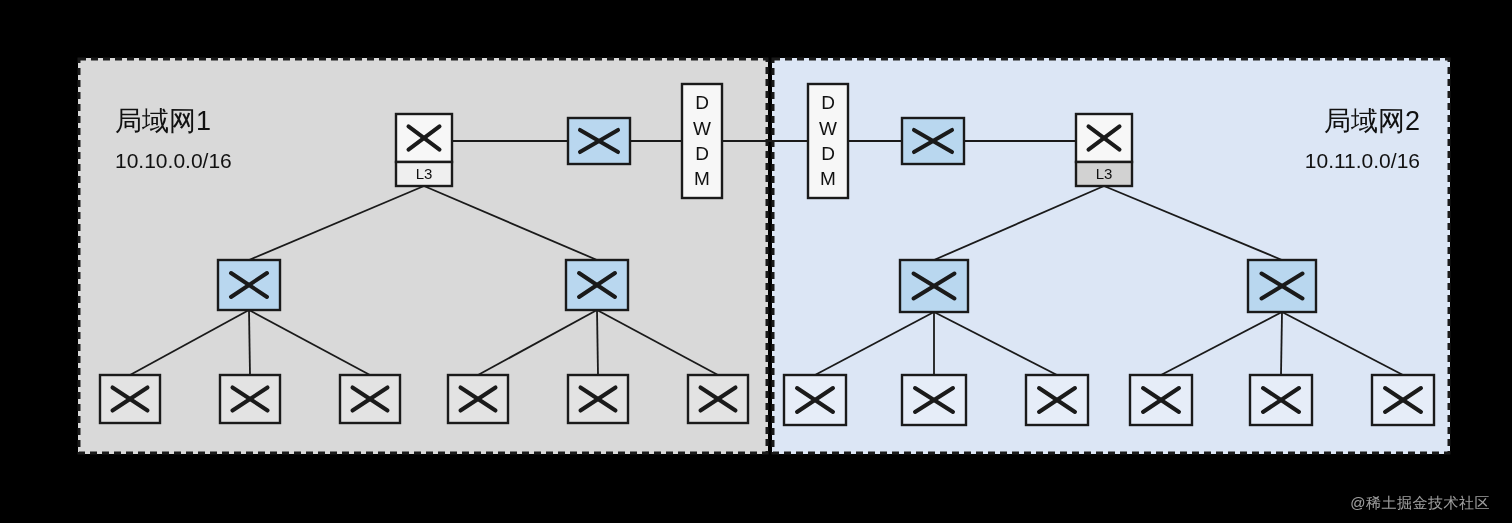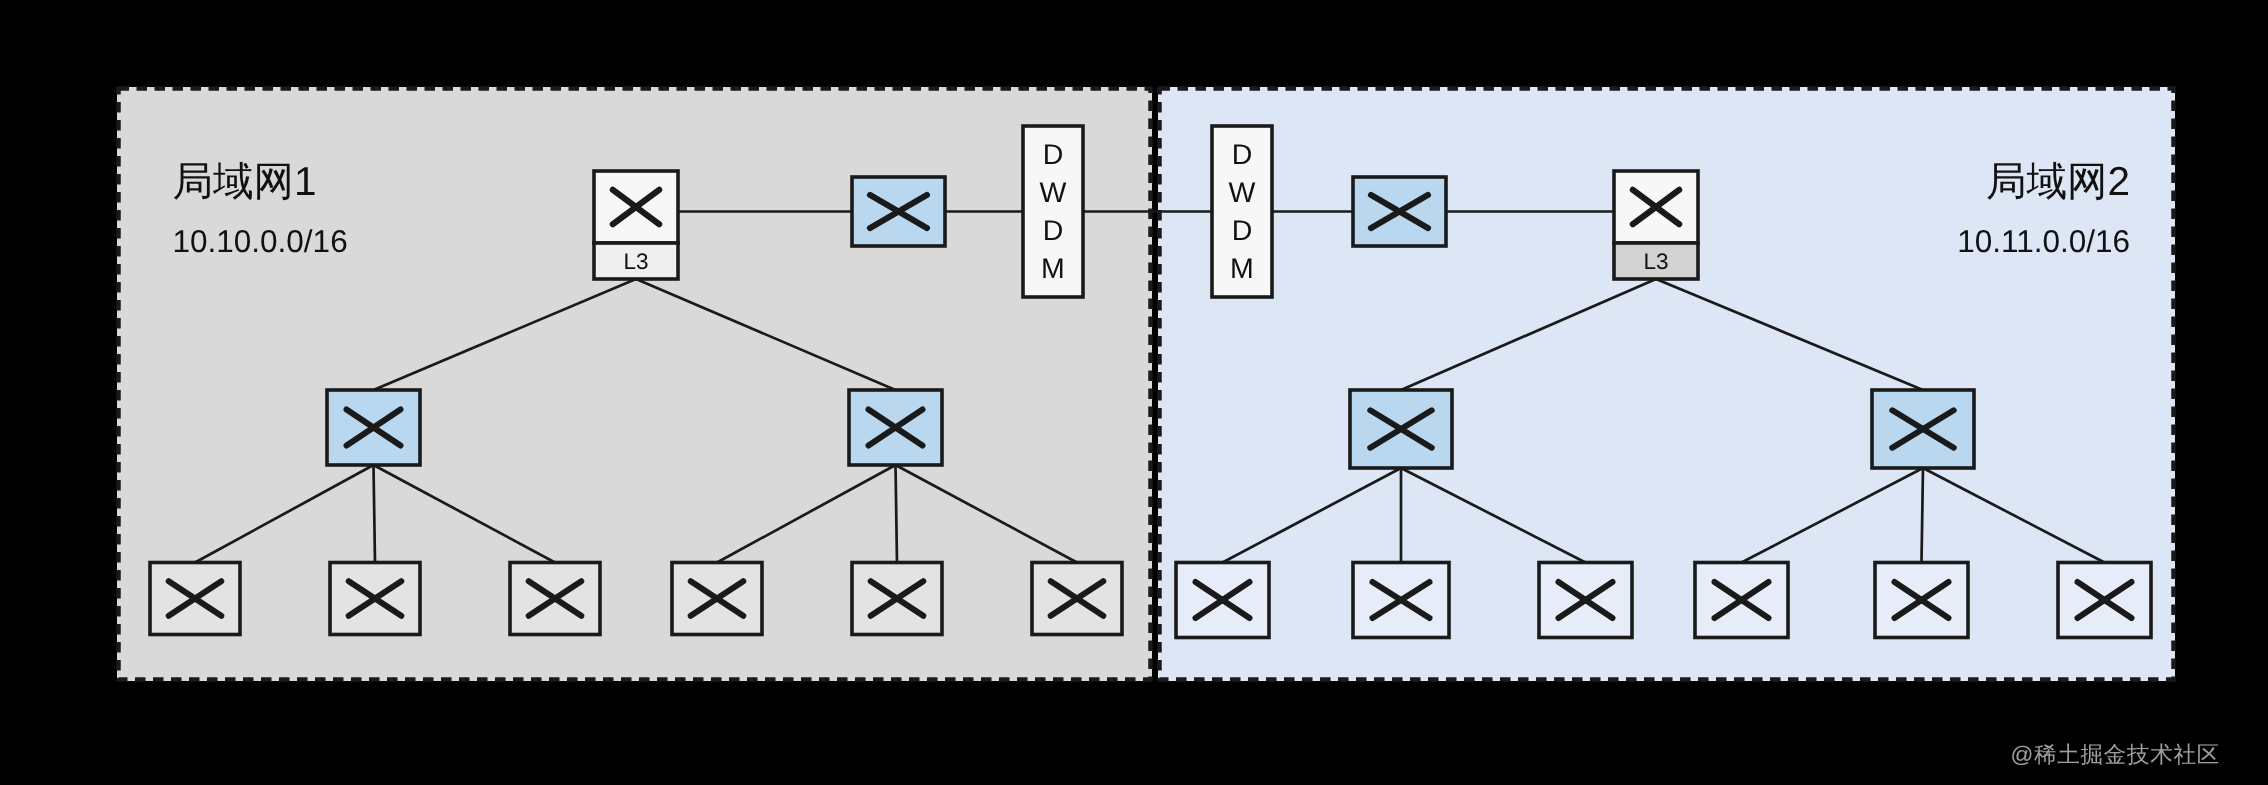--- a/index.html
+++ b/index.html
@@ -4,21 +4,21 @@
 <style>
   html,body{margin:0;padding:0;background:#000;}
   body{width:1512px;height:523px;overflow:hidden;
        font-family:"Liberation Sans","DejaVu Sans",sans-serif;}
   #stage{position:relative;width:1512px;height:523px;background:#000;}
   svg{display:block;}
   .panel-title{font-size:27px;fill:#111;}
   .panel-cidr{font-size:21px;fill:#111;}
   .node-label{font-size:15px;fill:#111;}
   .dwdm-letter{font-size:19px;fill:#111;}
-  .watermark{position:absolute;right:32px;bottom:10px;
+  .watermark{position:absolute;right:22px;bottom:10px;
              font-size:15px;color:rgba(255,255,255,.62);
              letter-spacing:.5px;white-space:nowrap;}
 </style>
 </head>
 <body>
 
 <div id="stage">
   <svg id="diagram" width="1512" height="523" viewBox="0 0 1512 523">
       <rect x="0" y="0" width="1512" height="523" fill="#000000"></rect>
       <g>

